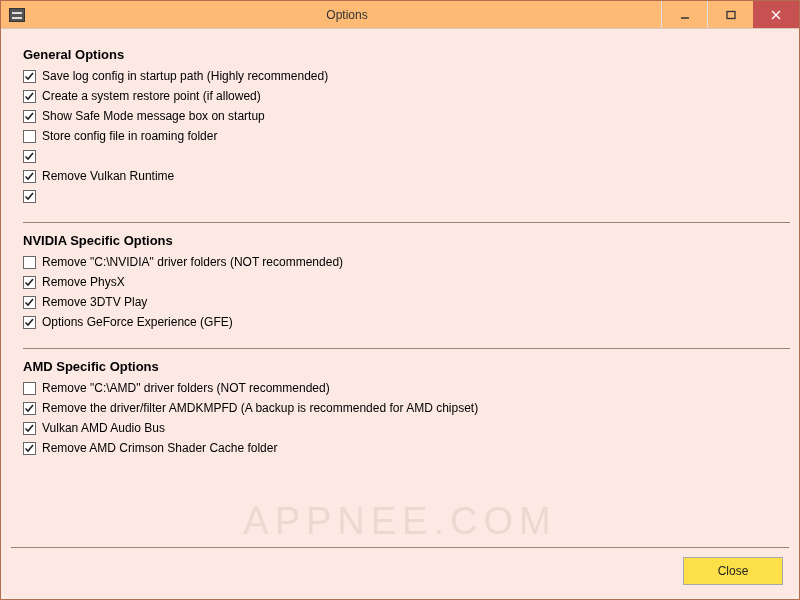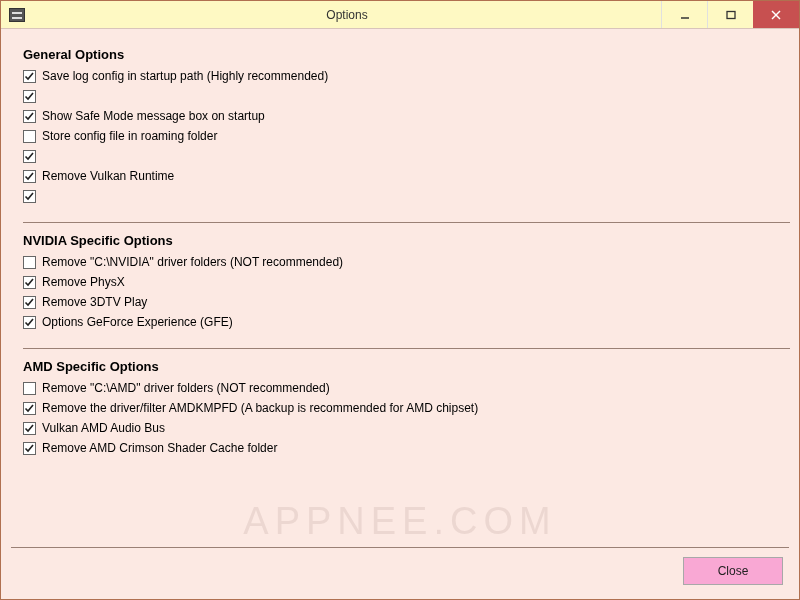--- a/index.html
+++ b/index.html
@@ -15,21 +15,21 @@
   .window {
     width: 800px;
     height: 600px;
     border: 1px solid #b07050;
     background: #fce9e3;
     display: flex;
     flex-direction: column;
   }
   .titlebar {
     height: 28px;
-    background: #fef9c3;
+    background: #fdba74;
     border-bottom: 1px solid #d9c5bb;
     display: flex;
     align-items: stretch;
     user-select: none;
   }
   .titlebar .icon-holder {
     width: 32px;
     display:flex; align-items:center; justify-content:center;
   }
   .app-icon {
@@ -118,21 +118,21 @@
     position:relative;
   }
   .footer::before{
     content:"";
     position:absolute;
     left:10px; right:10px; top:0;
     border-top:1px solid #9a8075;
   }
   .close-btn {
     width:100px; height:28px;
-    background:#f9a8d4;
+    background:#fde047;
     border:1px solid #a8a8a8;
     color:#222;
     display:flex;
     align-items:center;
     justify-content:center;
     font-size:12px;
     cursor:pointer;
   }
   .watermark {
     position:absolute;
@@ -187,20 +187,21 @@
             </svg>
           </span>
           <span>Save log config in startup path (Highly recommended)</span>
         </div>
         <div class="option-row">
           <span class="cb checked">
             <svg width="11" height="11" viewBox="0 0 11 11">
               <polyline points="1.5,5.5 4,8 9,2" fill="none" stroke="#222" stroke-width="1.6"></polyline>
             </svg>
           </span>
+          <span>Create a system restore point (if allowed)</span>
         </div>
         <div class="option-row">
           <span class="cb checked">
             <svg width="11" height="11" viewBox="0 0 11 11">
               <polyline points="1.5,5.5 4,8 9,2" fill="none" stroke="#222" stroke-width="1.6"></polyline>
             </svg>
           </span>
           <span>Show Safe Mode message box on startup</span>
         </div>
         <div class="option-row">

